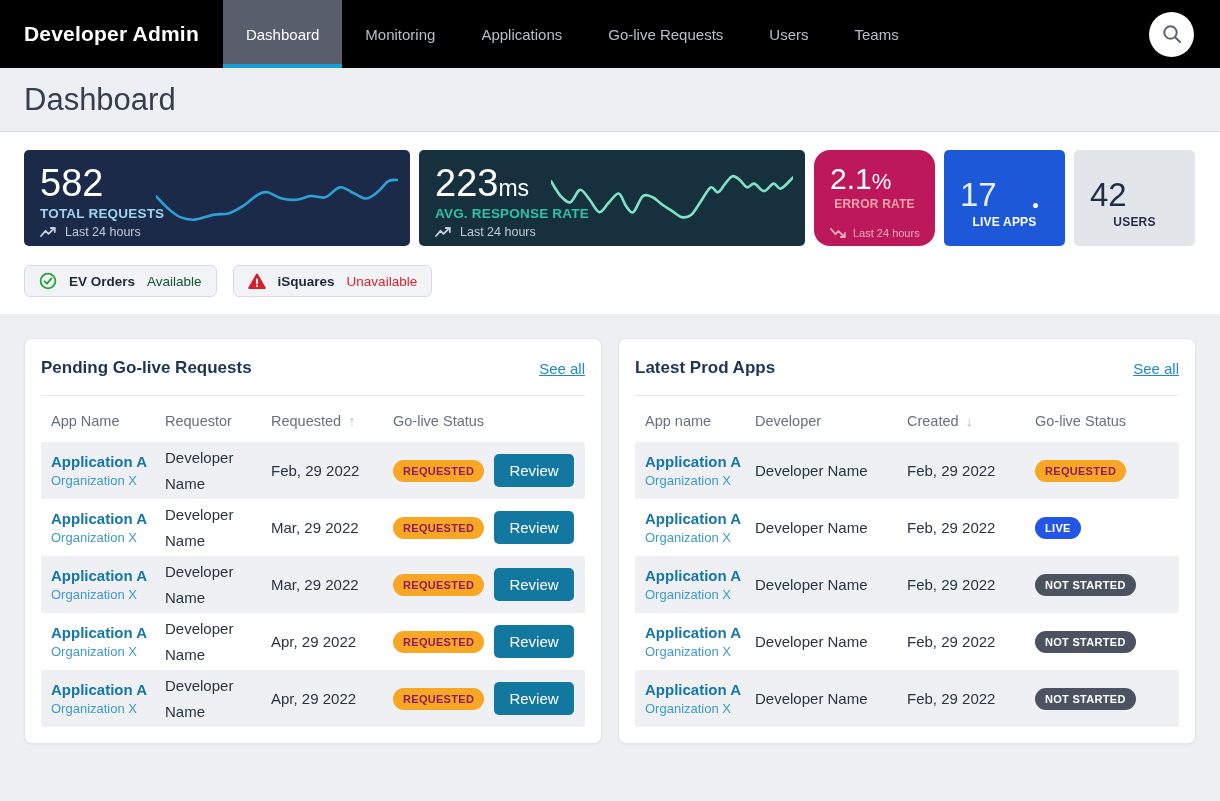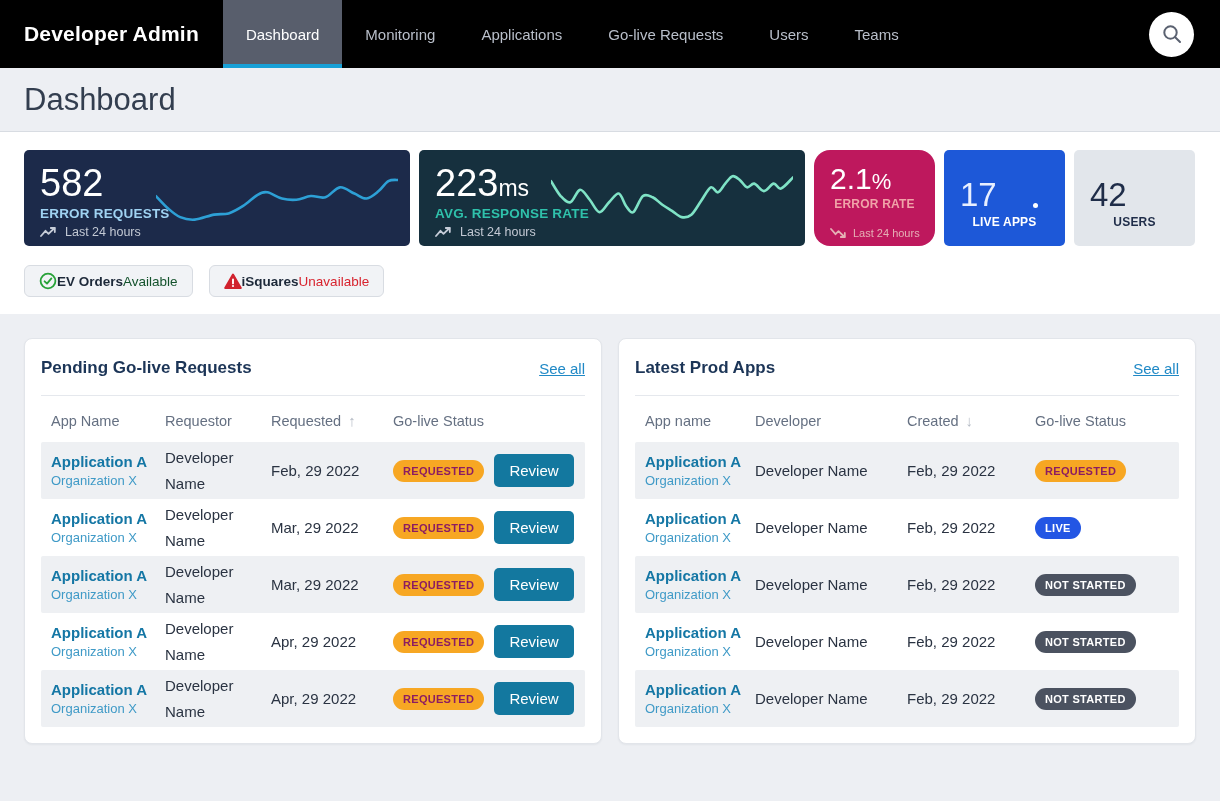--- a/index.html
+++ b/index.html
@@ -42,21 +42,21 @@
   .small .stat-label { font-size:12px;text-align:center; }
   .stat-period { position:absolute; left:16px; bottom:7px; display:flex;
     align-items:center; gap:8px; font-size:12.5px; color:#c3c9d4; white-space:nowrap; }
   .small .stat-period { font-size:11px; gap:6px; }
   .sparkline { position:absolute; right:12px; top:20px; width:242px; height:62px; }
   .live-dot { position:absolute; right:27px; top:53px; width:5px; height:5px;
     border-radius:50%; background:#ffffff; }
 
   
   .pills-row { display:flex; gap:16px; margin-top:19px; }
-  .status-pill { display:inline-flex; align-items:center; gap:0; height:32px;
+  .status-pill { display:inline-flex; align-items:center; gap:12px; height:32px;
     padding:0 14px; background:#f1f3f6; border:1px solid #d8dce2; border-radius:6px;
     font-size:13.5px; cursor:pointer; }
   .pill-name { font-weight:700; color:#1d2939; }
 
   
   .main { display:flex; gap:16px; padding:24px; }
   .panel { flex:1; background:#ffffff; border:1px solid #e2e5ea; border-radius:8px;
     padding:0 16px 14px; box-shadow:0 1px 2px rgba(20,30,50,.05); height:406px; }
   .panel-header { display:flex; justify-content:space-between; align-items:center;
     padding:19px 0 17px; border-bottom:1px solid #e5e8ed; }
@@ -105,21 +105,21 @@
 </div>
 
 <div class="page-header">
   <div class="page-title">Dashboard</div>
 </div>
 
 <div class="stats-section">
   <div class="cards-row">
       <div class="stat-card big" style="background: rgb(28, 42, 74);">
         <div class="stat-value" style="color: rgb(255, 255, 255);">582</div>
-        <div class="stat-label" style="color: rgb(159, 210, 242);">ERROR REQUESTS</div>
+        <div class="stat-label" style="color: rgb(159, 210, 242);">TOTAL REQUESTS</div>
         <svg class="sparkline" viewBox="0 0 100 100" preserveAspectRatio="none">
           <path d="M0,42C0.8333333333333334,45.333333333333336,3.333333333333333,56.333333333333336,5,62C6.666666666666667,67.66666666666667,8.166666666666666,73,10,76C11.833333333333334,79,13.666666666666666,80.66666666666667,16,80C18.333333333333332,79.33333333333333,21.666666666666668,73.66666666666667,24,72C26.333333333333332,70.33333333333333,28,72.33333333333333,30,70C32,67.66666666666667,34,63,36,58C38,53,40.333333333333336,43.666666666666664,42,40C43.666666666666664,36.333333333333336,44.333333333333336,35,46,36C47.666666666666664,37,50,44,52,46C54,48,56,48.666666666666664,58,48C60,47.333333333333336,62,42.666666666666664,64,42C66,41.333333333333336,68,46.333333333333336,70,44C72,41.666666666666664,74,29,76,28C78,27,80.16666666666667,35,82,38C83.83333333333333,41,85.33333333333333,46.666666666666664,87,46C88.66666666666667,45.333333333333336,90.5,38.666666666666664,92,34C93.5,29.333333333333332,94.66666666666667,21,96,18C97.33333333333333,15,99.33333333333333,16.333333333333332,100,16" fill="none" stroke="#2da0d6" stroke-width="2.6" stroke-linecap="round" vector-effect="non-scaling-stroke"></path>
         </svg>
         <div class="stat-period">
           <span>
             <svg width="17" height="12" viewBox="0 0 17 12">
               <path d="M1 10 L5.5 4.8 L8.5 7.8 L14.5 2" fill="none" stroke="#c6ccd8" stroke-width="1.8" stroke-linecap="round" stroke-linejoin="round"></path>
               <path d="M10.8 2 H14.8 V6" fill="none" stroke="#c6ccd8" stroke-width="1.8" stroke-linecap="round" stroke-linejoin="round"></path>
             </svg>
           </span>

